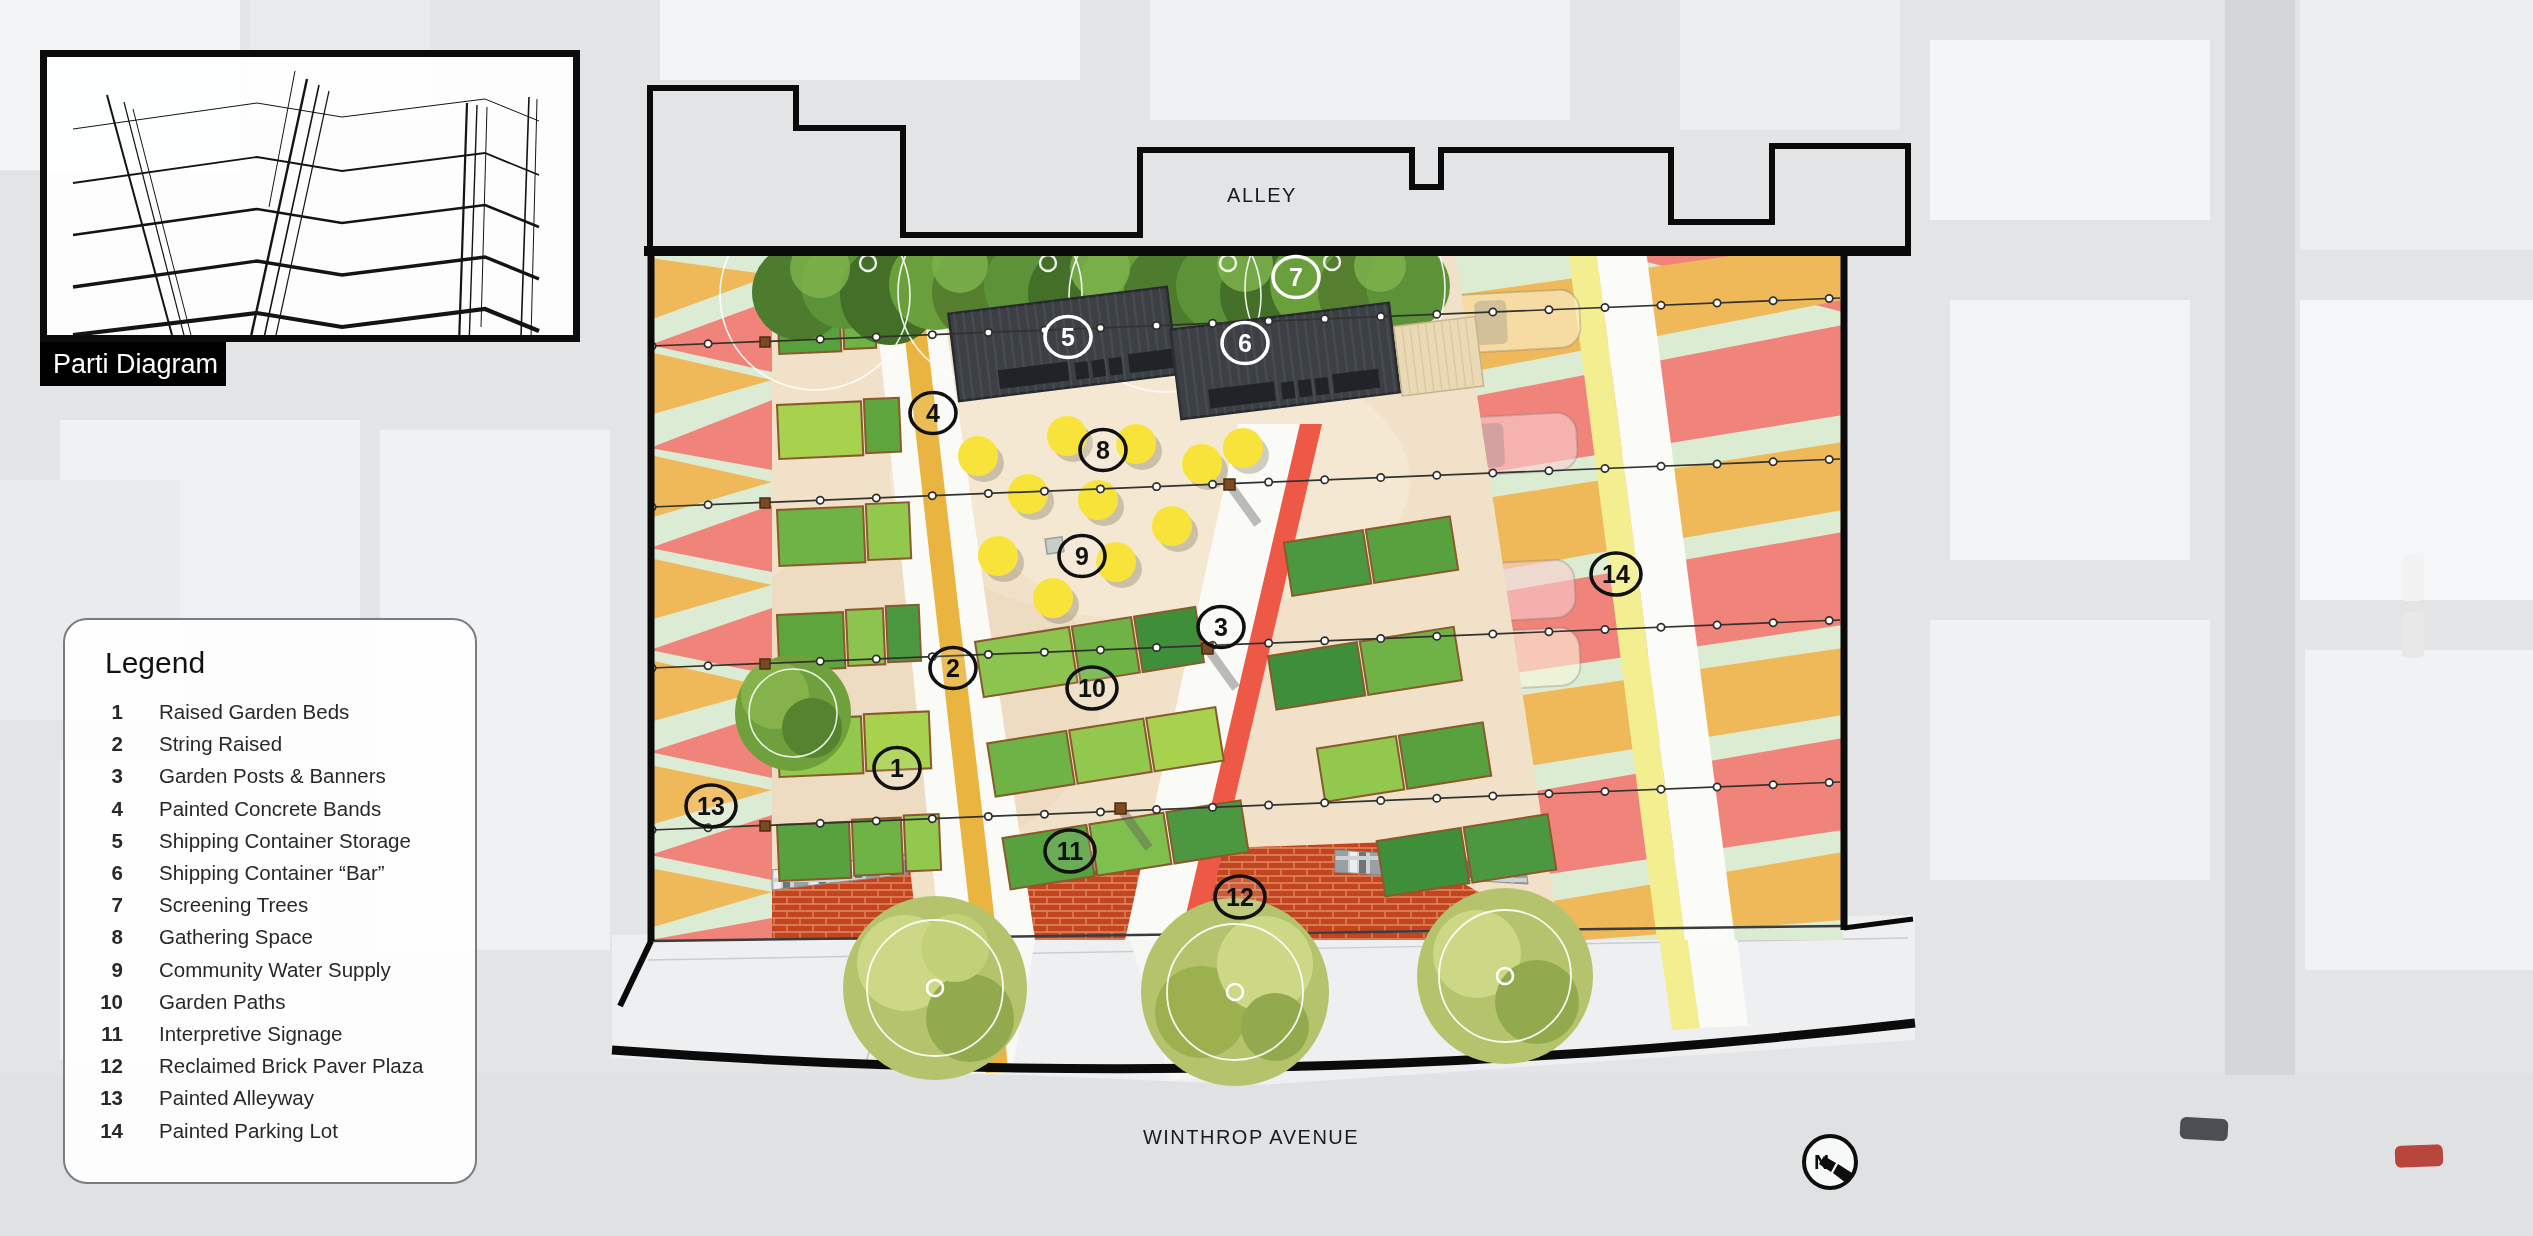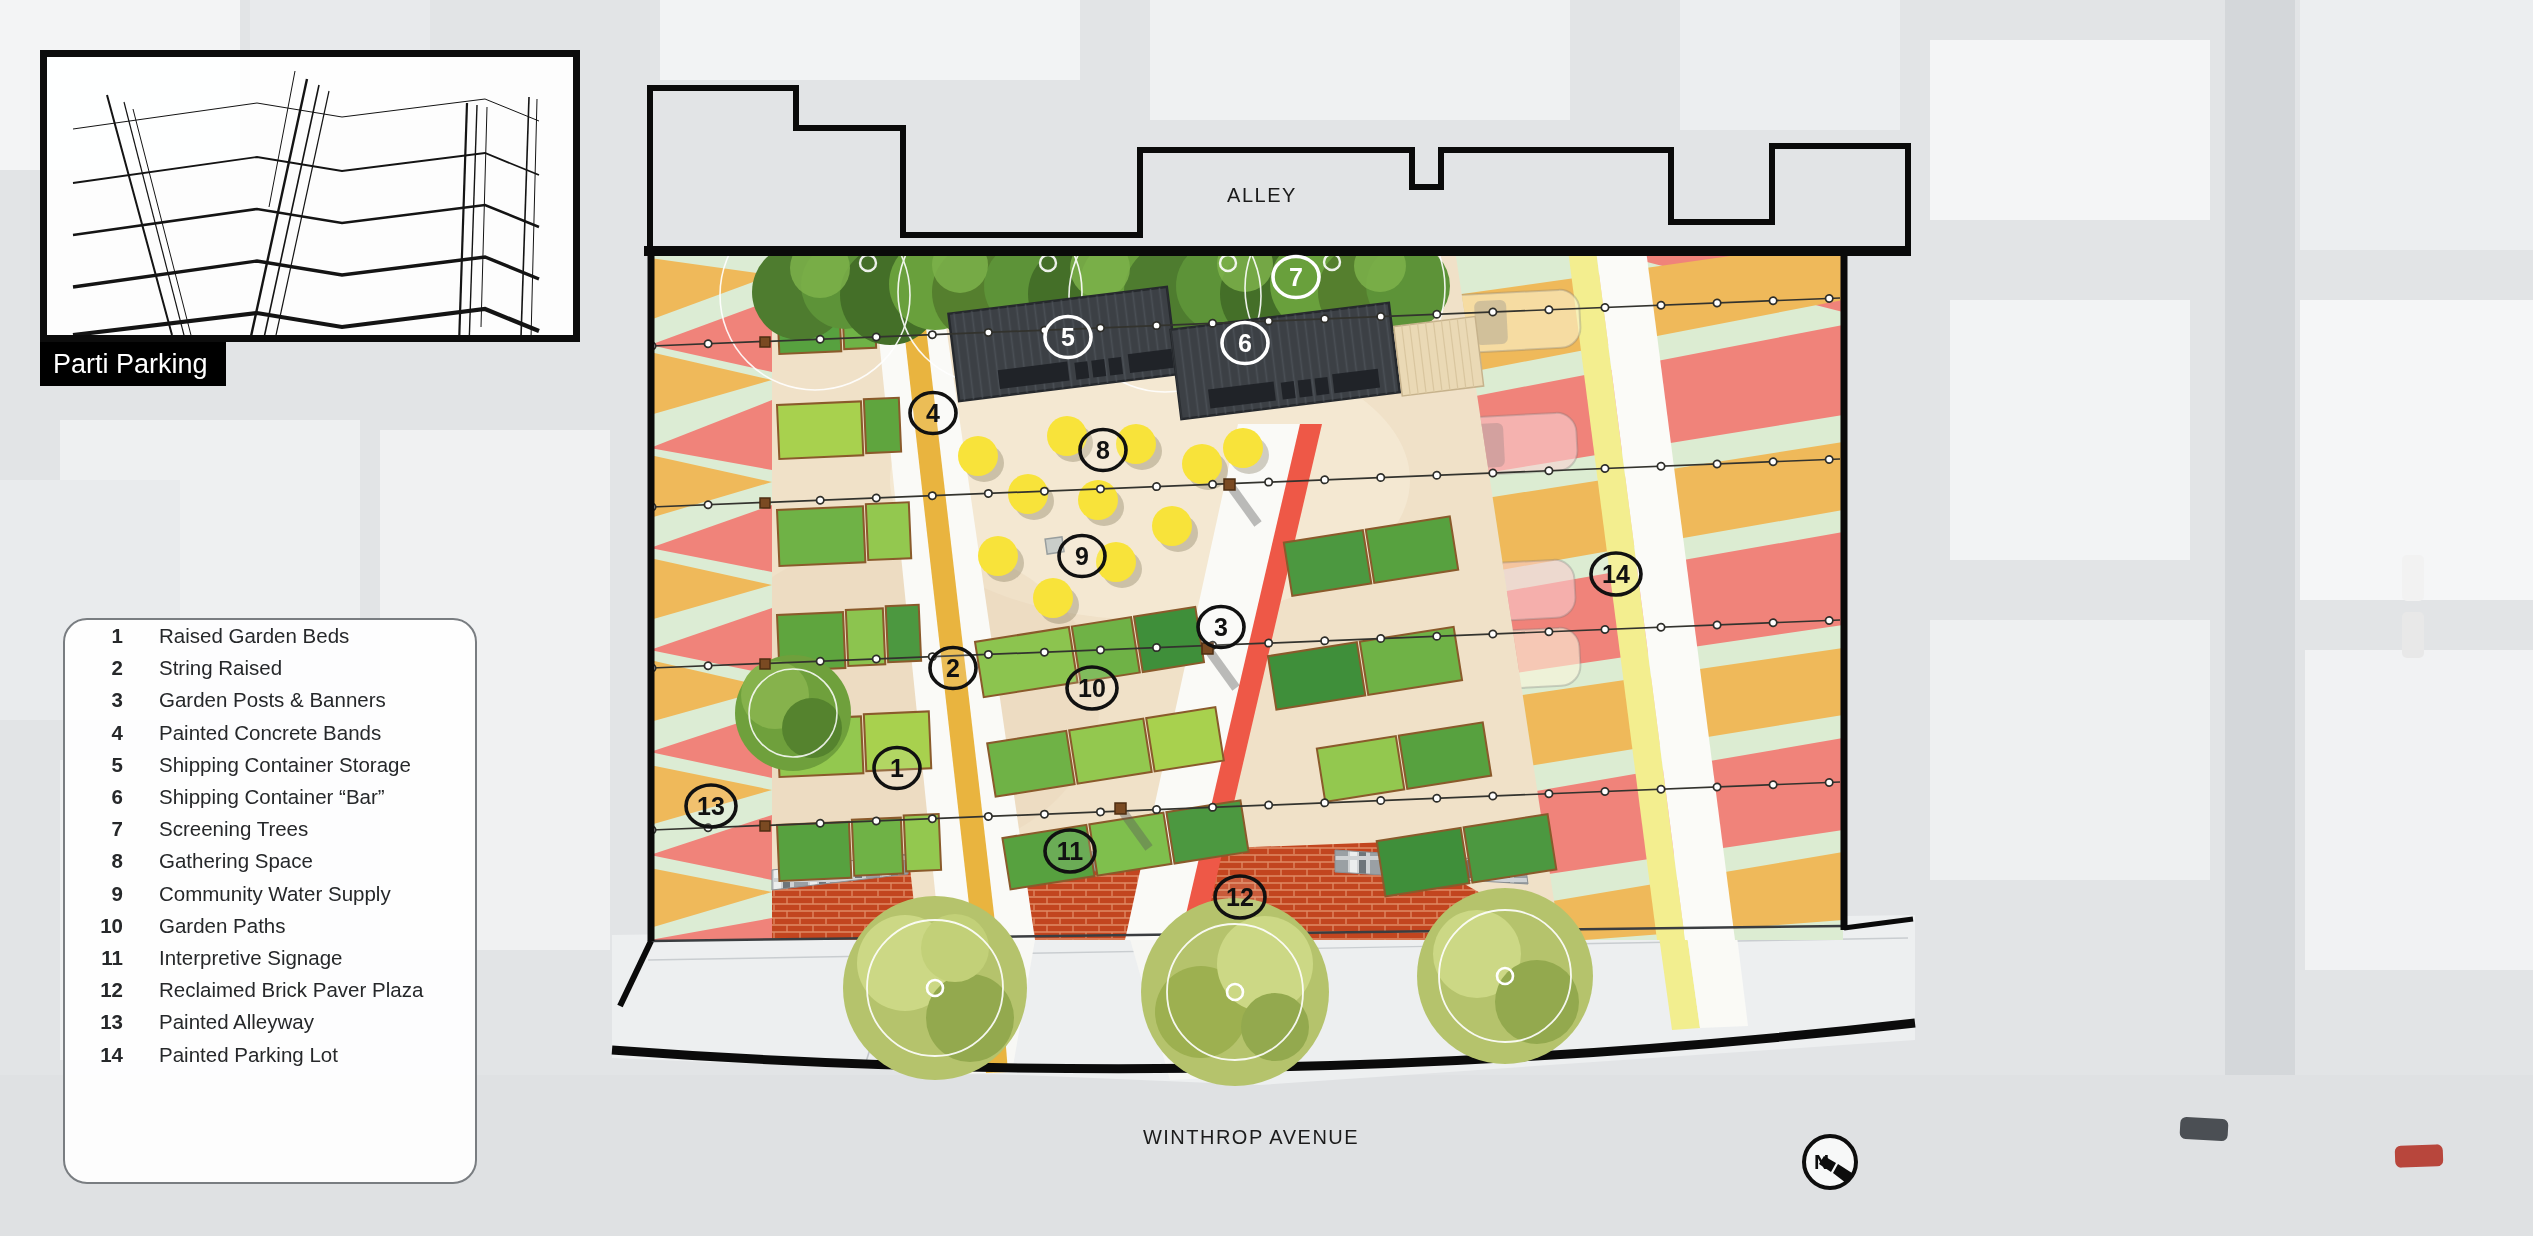--- a/index.html
+++ b/index.html
@@ -496,23 +496,24 @@
         <line x1="282" y1="34" x2="226" y2="292" stroke-width="1.2"></line>
         <line x1="248" y1="14" x2="222" y2="150" stroke-width="1"></line>
         <line x1="420" y1="46" x2="412" y2="288" stroke-width="2.2"></line>
         <line x1="430" y1="48" x2="422" y2="290" stroke-width="1.4"></line>
         <line x1="440" y1="50" x2="434" y2="270" stroke-width="1"></line>
         <line x1="482" y1="40" x2="474" y2="280" stroke-width="1.6"></line>
         <line x1="490" y1="42" x2="484" y2="282" stroke-width="1"></line>
       </g>
     </svg>
   </div>
-  <div id="parti-label">Parti Parking</div>
+  <div id="parti-label">Parti Diagram</div>
 
   <div id="legend">
+    <h2>Legend</h2>
     <div class="lrow">
         <span class="num">1</span>
         <span class="txt">Raised Garden Beds</span>
       </div>
     <div class="lrow">
         <span class="num">2</span>
         <span class="txt">String Raised</span>
       </div>
     <div class="lrow">
         <span class="num">3</span>

